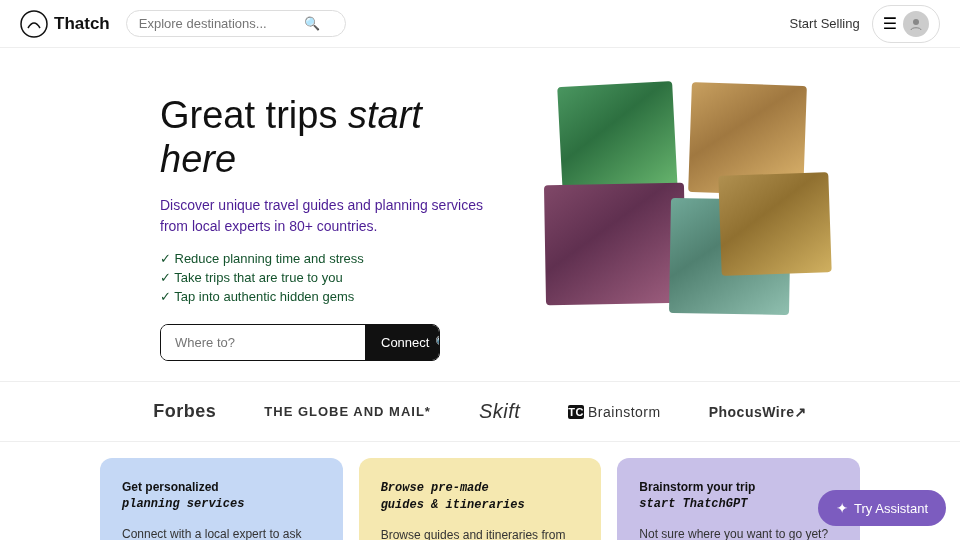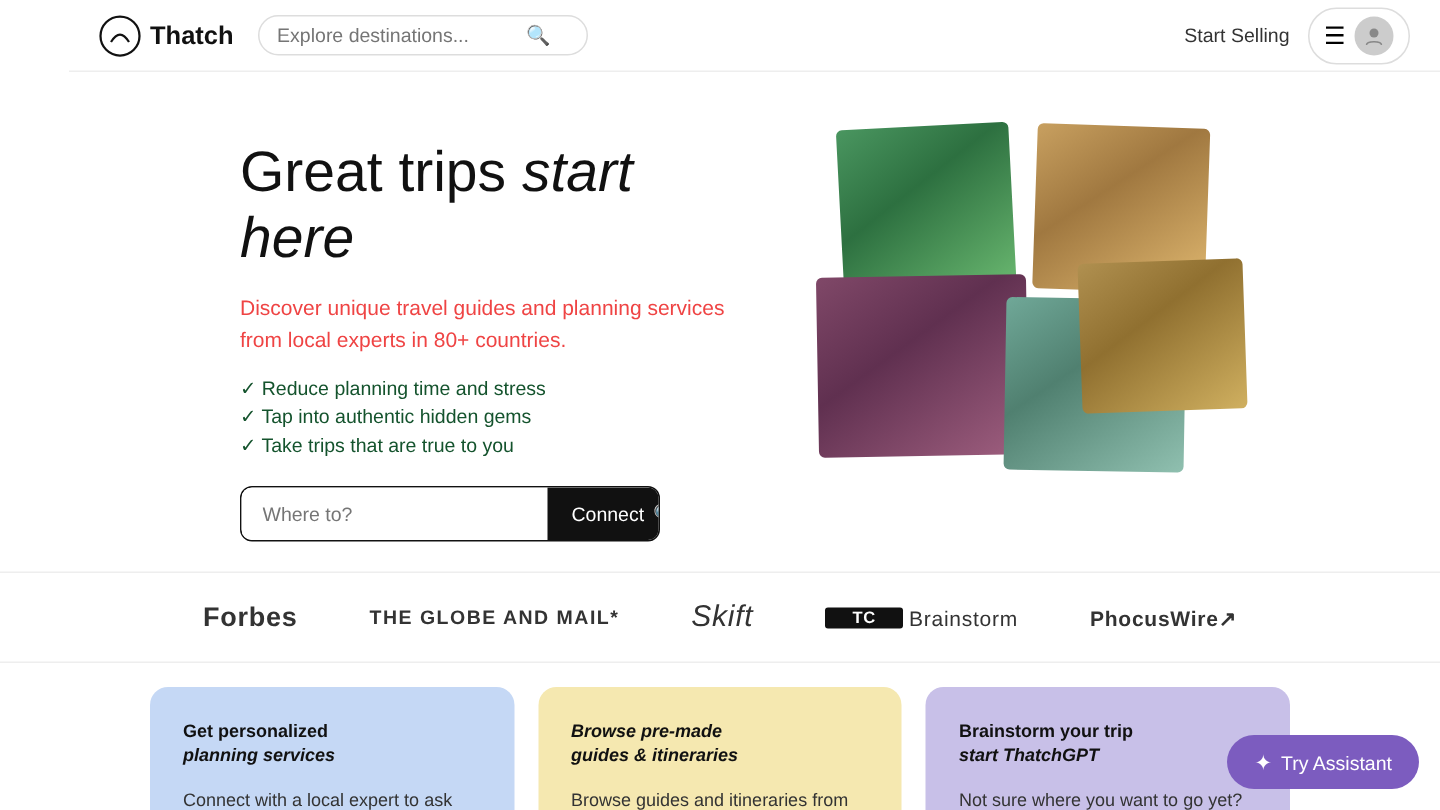--- a/index.html
+++ b/index.html
@@ -1,21 +1,21 @@
 <!DOCTYPE html>
 <html><head>
   <meta charset="utf-8">
   <style>
     * { margin: 0; padding: 0; box-sizing: border-box; }
     body { font-family: -apple-system, BlinkMacSystemFont, 'Segoe UI', sans-serif; background: #fff; width: 960px; height: 540px; overflow: hidden; }
 
     
     nav {
       display: flex; align-items: center; padding: 0 20px; height: 48px;
-      border-bottom: 1px solid #eee; background: #fff; margin-left: 46px;
+      border-bottom: 1px solid #eee; background: #fff;
     }
     .nav-logo { display: flex; align-items: center; gap: 6px; margin-right: 16px; }
     .nav-logo-icon { width: 28px; height: 28px; }
     .nav-logo-text { font-size: 17px; font-weight: 600; color: #111; }
     .nav-search {
       display: flex; align-items: center; border: 1px solid #ddd; border-radius: 20px;
       padding: 5px 12px; gap: 6px; flex: 0 0 220px;
     }
     .nav-search input { border: none; outline: none; font-size: 13px; color: #555; background: transparent; width: 160px; }
     .nav-search-icon { color: #888; font-size: 13px; }
@@ -28,21 +28,21 @@
     .nav-avatar { width: 26px; height: 26px; border-radius: 50%; background: #ccc; display: flex; align-items: center; justify-content: center; }
 
     
     .hero {
       display: flex; align-items: flex-start; padding: 36px 80px 20px 160px;
       min-height: 290px; position: relative; overflow: hidden;
     }
     .hero-left { flex: 0 0 340px; padding-top: 10px; }
     .hero-title { font-size: 38px; line-height: 1.15; color: #111; margin-bottom: 14px; font-weight: 400; }
     .hero-title em { font-style: italic; font-weight: 400; }
-    .hero-subtitle { font-size: 14px; color: #ef4444; line-height: 1.5; margin-bottom: 14px; }
+    .hero-subtitle { font-size: 14px; color: #4c1d95; line-height: 1.5; margin-bottom: 14px; }
     .hero-checks { list-style: none; margin-bottom: 20px; }
     .hero-checks li { font-size: 13px; color: #14532d; margin-bottom: 4px; }
     .hero-search-box {
       display: flex; align-items: center; border: 1.5px solid #111; border-radius: 8px;
       overflow: hidden; width: 280px; background: #fff;
     }
     .hero-search-input { flex: 1; padding: 10px 14px; border: none; outline: none; font-size: 13px; color: #888; }
     .hero-search-btn {
       background: #111; color: #fff; padding: 10px 16px; font-size: 13px;
       border: none; cursor: pointer; display: flex; align-items: center; gap: 6px;
@@ -69,31 +69,31 @@
 
     
     .press {
       display: flex; align-items: center; justify-content: center; gap: 48px;
       padding: 18px 80px; border-top: 1px solid #eee; border-bottom: 1px solid #eee;
     }
     .press-logo { font-size: 15px; color: #333; font-weight: 700; letter-spacing: 0.5px; text-align: center; }
     .press-logo.globe { font-size: 13px; letter-spacing: 1px; }
     .press-logo.skift { font-size: 18px; font-style: italic; }
     .press-logo.tc { display: flex; align-items: center; gap: 4px; }
-    .tc-box { background: #111; color: #fff; font-size: 11px; font-weight: 900; padding: 1px 18px; border-radius: 2px; }
+    .tc-box { background: #111; color: #fff; font-size: 11px; font-weight: 900; padding: 1px 0; border-radius: 2px; }
     .press-logo.phocus { font-size: 14px; }
 
     
     .cards { display: flex; gap: 16px; padding: 16px 100px; }
     .card { border-radius: 12px; padding: 22px 22px 18px; flex: 1; }
     .card-blue { background: #c5d8f5; }
     .card-yellow { background: #f5e8b0; }
     .card-purple { background: #c8c0e8; }
     .card-title { font-size: 12px; font-weight: 700; line-height: 1.3; margin-bottom: 12px; color: #111; }
-    .card-title em { font-style: italic; font-weight: 700; }
+    .card-title em { font-style: italic; font-weight: 700; font-family: Liberation Mono, monospace; }
     .card-body { font-size: 12px; color: #333; line-height: 1.5; margin-bottom: 16px; }
 
     
     .thatchgpt-btn {
       position: fixed; bottom: 14px; right: 14px;
       background: #7c5cbf; color: #fff; border: none; border-radius: 24px;
       padding: 10px 18px; font-size: 13px; font-weight: 500; cursor: pointer;
       display: flex; align-items: center; gap: 6px;
     }
     .sparkle { font-size: 14px; }
@@ -135,22 +135,22 @@
 </nav>
 
 <section class="hero">
   <div class="hero-left">
     <h1 class="hero-title">
       <span>Great trips </span><em>start here</em>
     </h1>
     <p class="hero-subtitle">Discover unique travel guides and planning services<br>from local experts in 80+ countries.</p>
     <ul class="hero-checks">
       <li>✓ Reduce planning time and stress</li>
+      <li>✓ Take trips that are true to you</li>
       <li>✓ Tap into authentic hidden gems</li>
-      <li>✓ Take trips that are true to you</li>
     </ul>
     <div class="hero-search-box">
       <input class="hero-search-input" type="text" placeholder="Where to?" style="">
       <button class="hero-search-btn">
         <span>Connect</span>
         <span>🔍</span>
       </button>
     </div>
   </div>
 

